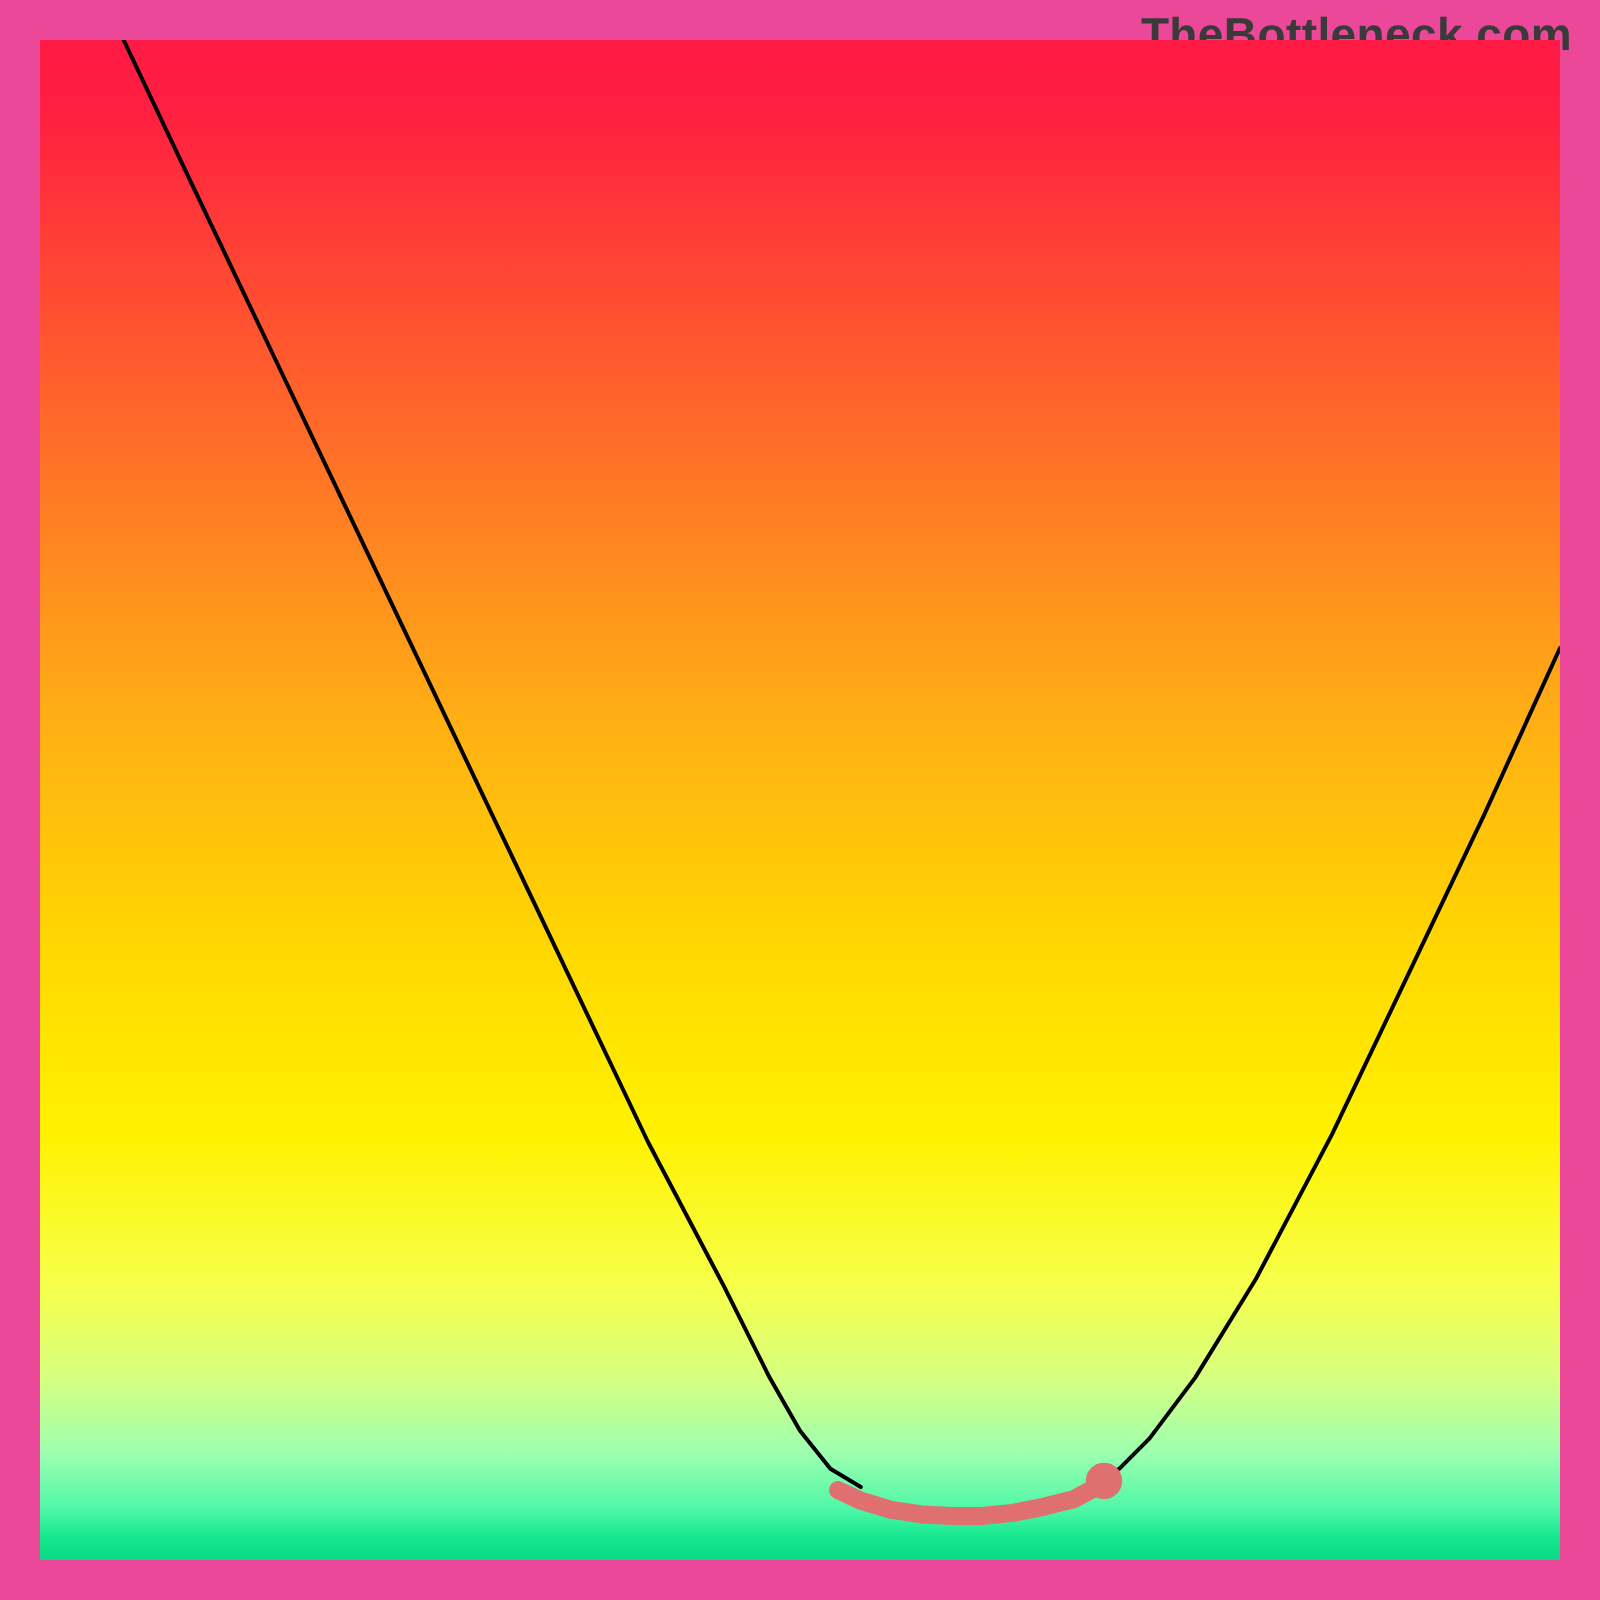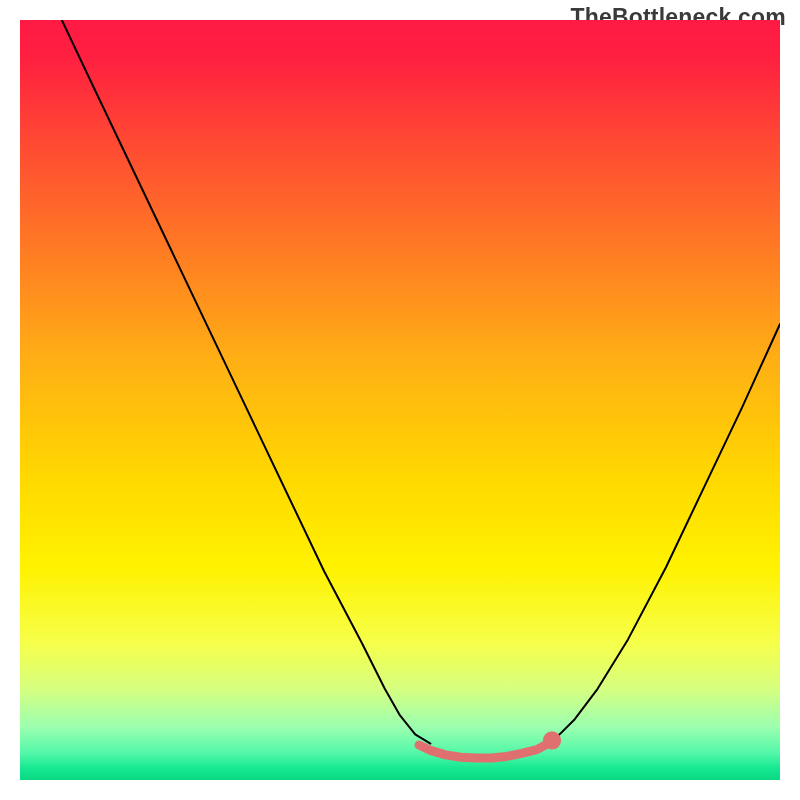--- a/index.html
+++ b/index.html
@@ -8,21 +8,21 @@
     width: 800px;
     height: 800px;
     background: #000;
     overflow: hidden;
     font-family: Arial, Helvetica, sans-serif;
   }
   .stage {
     position: relative;
     width: 800px;
     height: 800px;
-    background: #ffffff;
+    background: #ec4899;
   }
   .plot {
     position: absolute;
     left: 20px;
     top: 20px;
     width: 760px;
     height: 760px;
   }
   .watermark {
     position: absolute;

